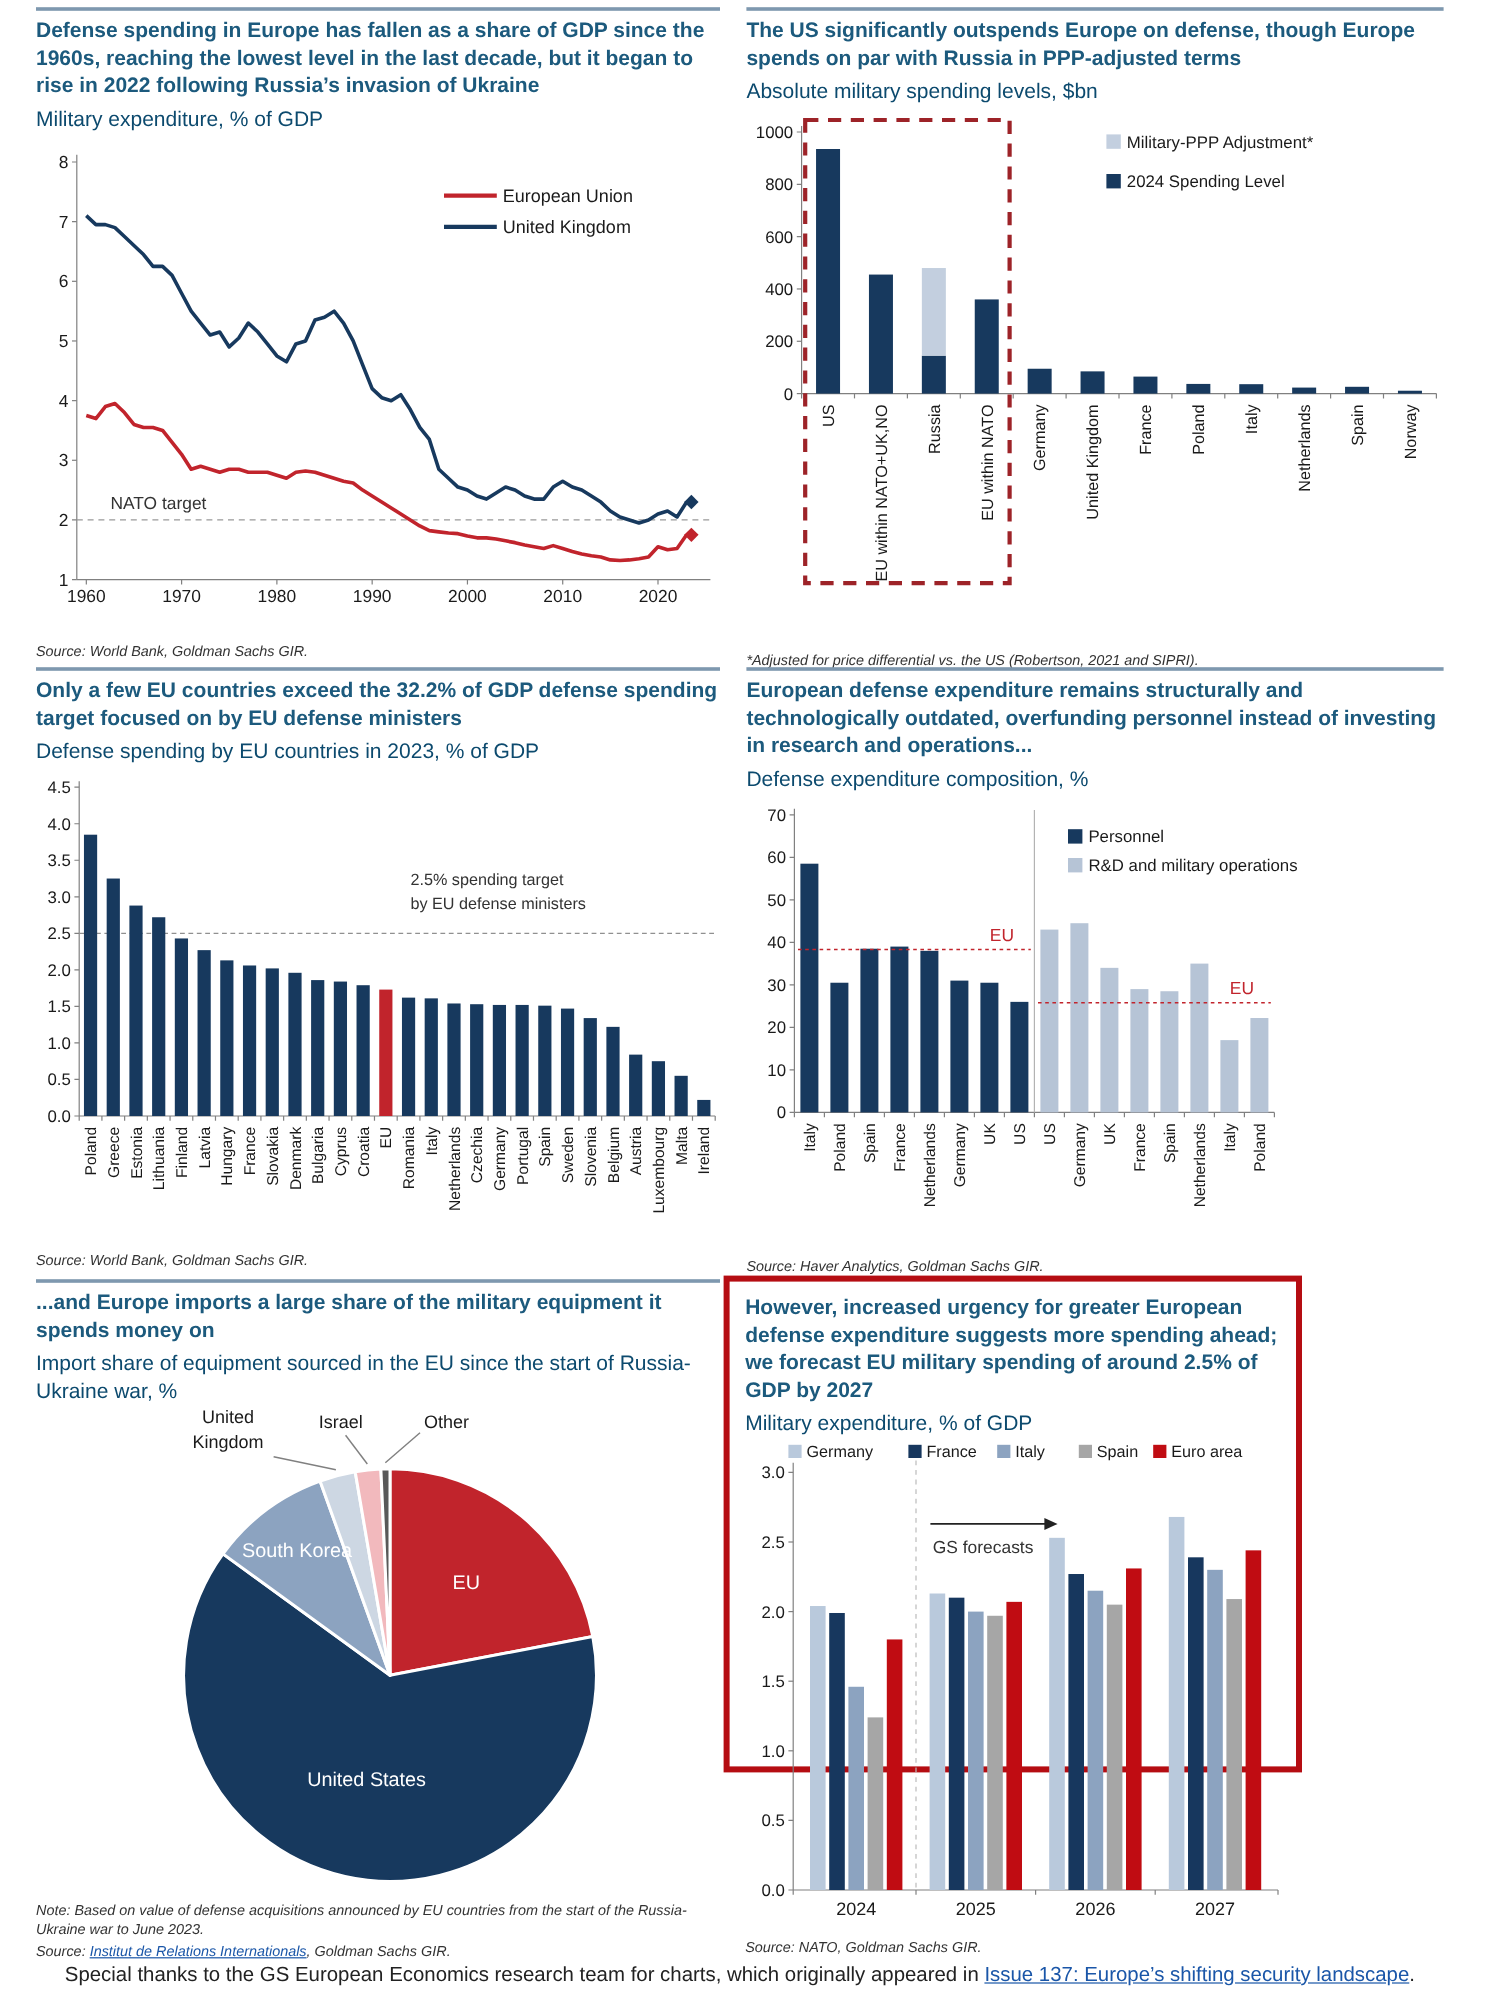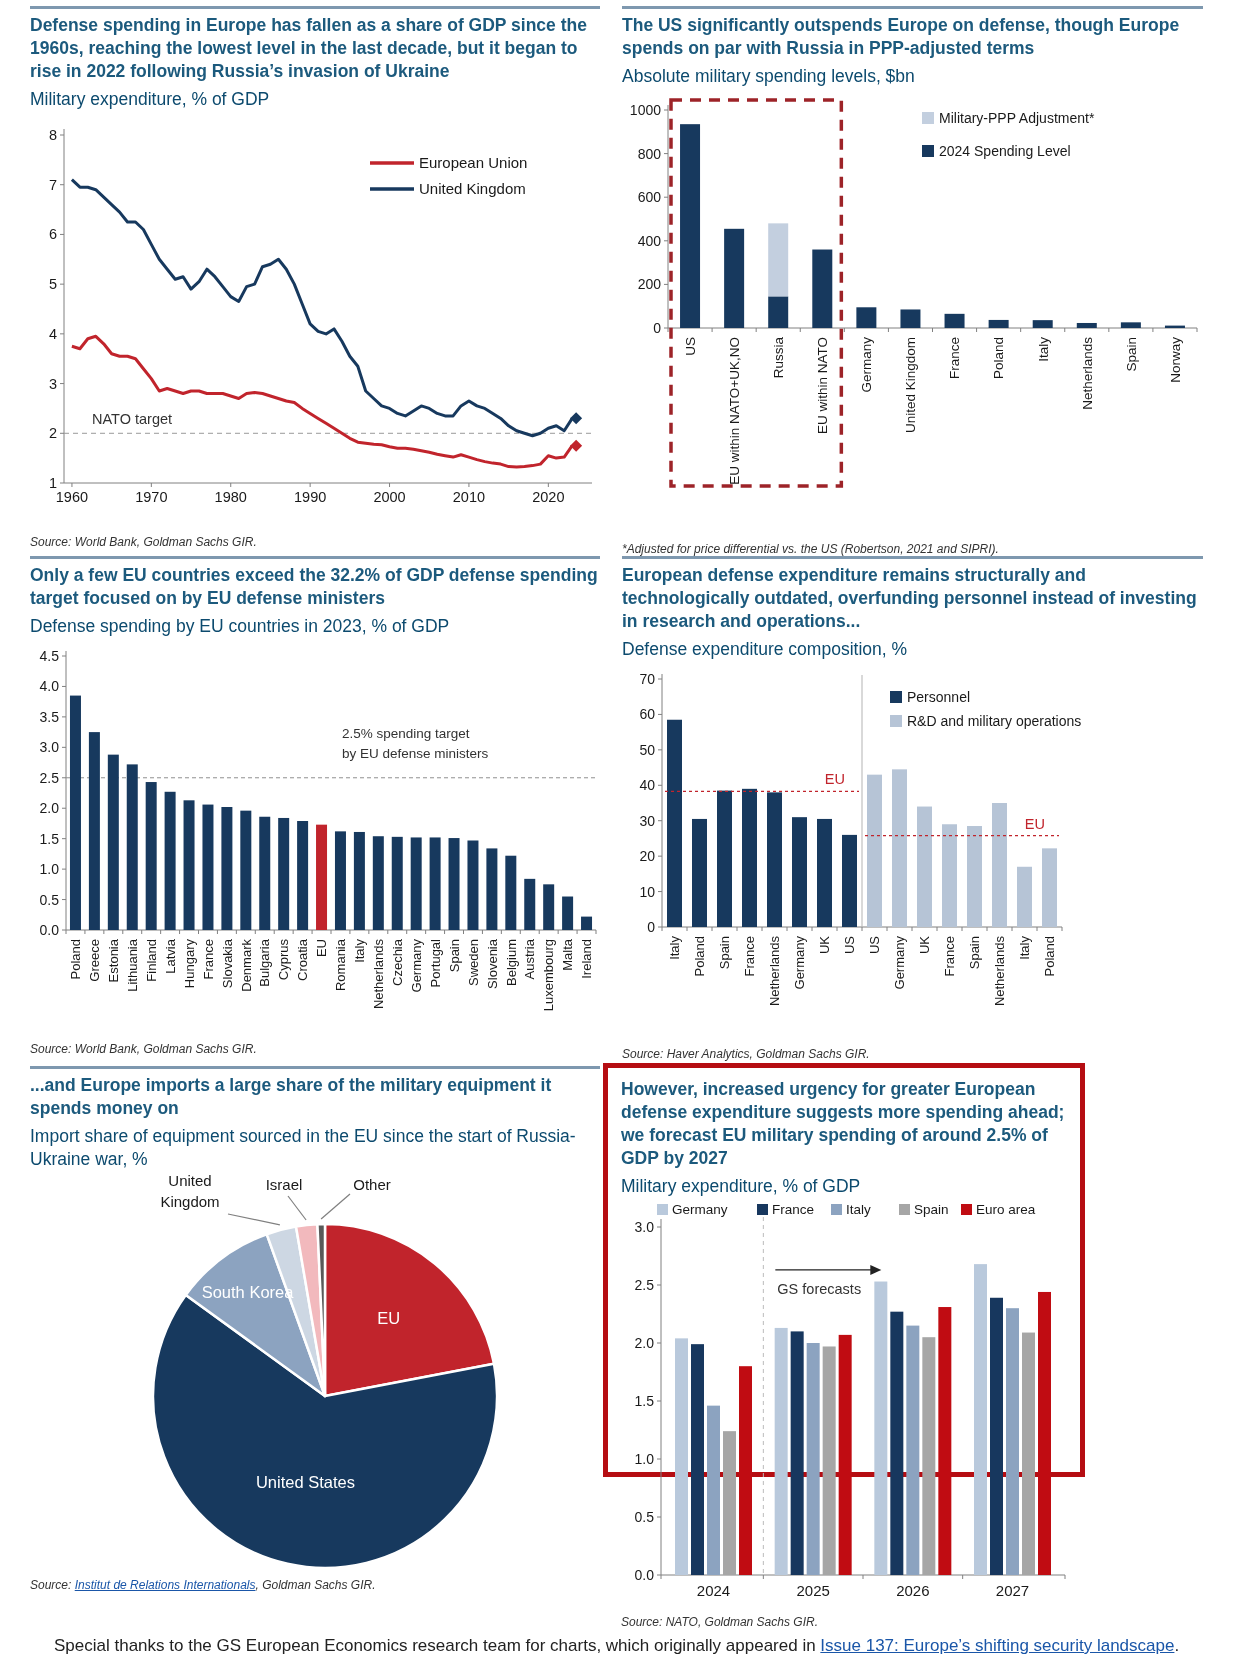--- a/index.html
+++ b/index.html
@@ -360,20 +360,21 @@
         <text x="275.4892684894932" y="316.2859951878016" font-size="16.5" fill="#fff" text-anchor="middle">United States</text>
         <text x="217.54579093296093" y="125.84067905516532" font-size="16.5" fill="#fff" text-anchor="middle">South Korea</text>
         <line x1="198" y1="42" x2="249.9" y2="52.8" stroke="#808080" stroke-width="1.2"></line>
         <text x="160" y="14" font-size="15" fill="#1a1a1a" text-anchor="middle">United</text>
         <text x="160" y="35" font-size="15" fill="#1a1a1a" text-anchor="middle">Kingdom</text>
         <line x1="258" y1="24" x2="276.1" y2="48.0" stroke="#808080" stroke-width="1.2"></line>
         <text x="254" y="18" font-size="15" fill="#1a1a1a" text-anchor="middle">Israel</text>
         <line x1="320" y1="22" x2="291.1" y2="47.0" stroke="#808080" stroke-width="1.2"></line>
         <text x="342" y="18" font-size="15" fill="#1a1a1a" text-anchor="middle">Other</text>
       </svg>
+    <div class="note">Note: Based on value of defense acquisitions announced by EU countries from the start of the Russia-Ukraine war to June 2023.</div>
     <div class="source" style="margin-top:2px;">
       <span>Source: </span><a href="#">Institut de Relations Internationals</a><span>, Goldman Sachs GIR.</span>
     </div>
   </section>
 
   <section class="redbox">
     <div class="ptitle">However, increased urgency for greater European defense expenditure suggests more spending ahead; we forecast EU military spending of around 2.5% of GDP by 2027</div>
     <div class="psub" style="margin-bottom:4px;">Military expenditure, % of GDP</div>
     <svg width="452" height="408">
         <line x1="40" y1="18" x2="40" y2="374" stroke="#808080"></line>

